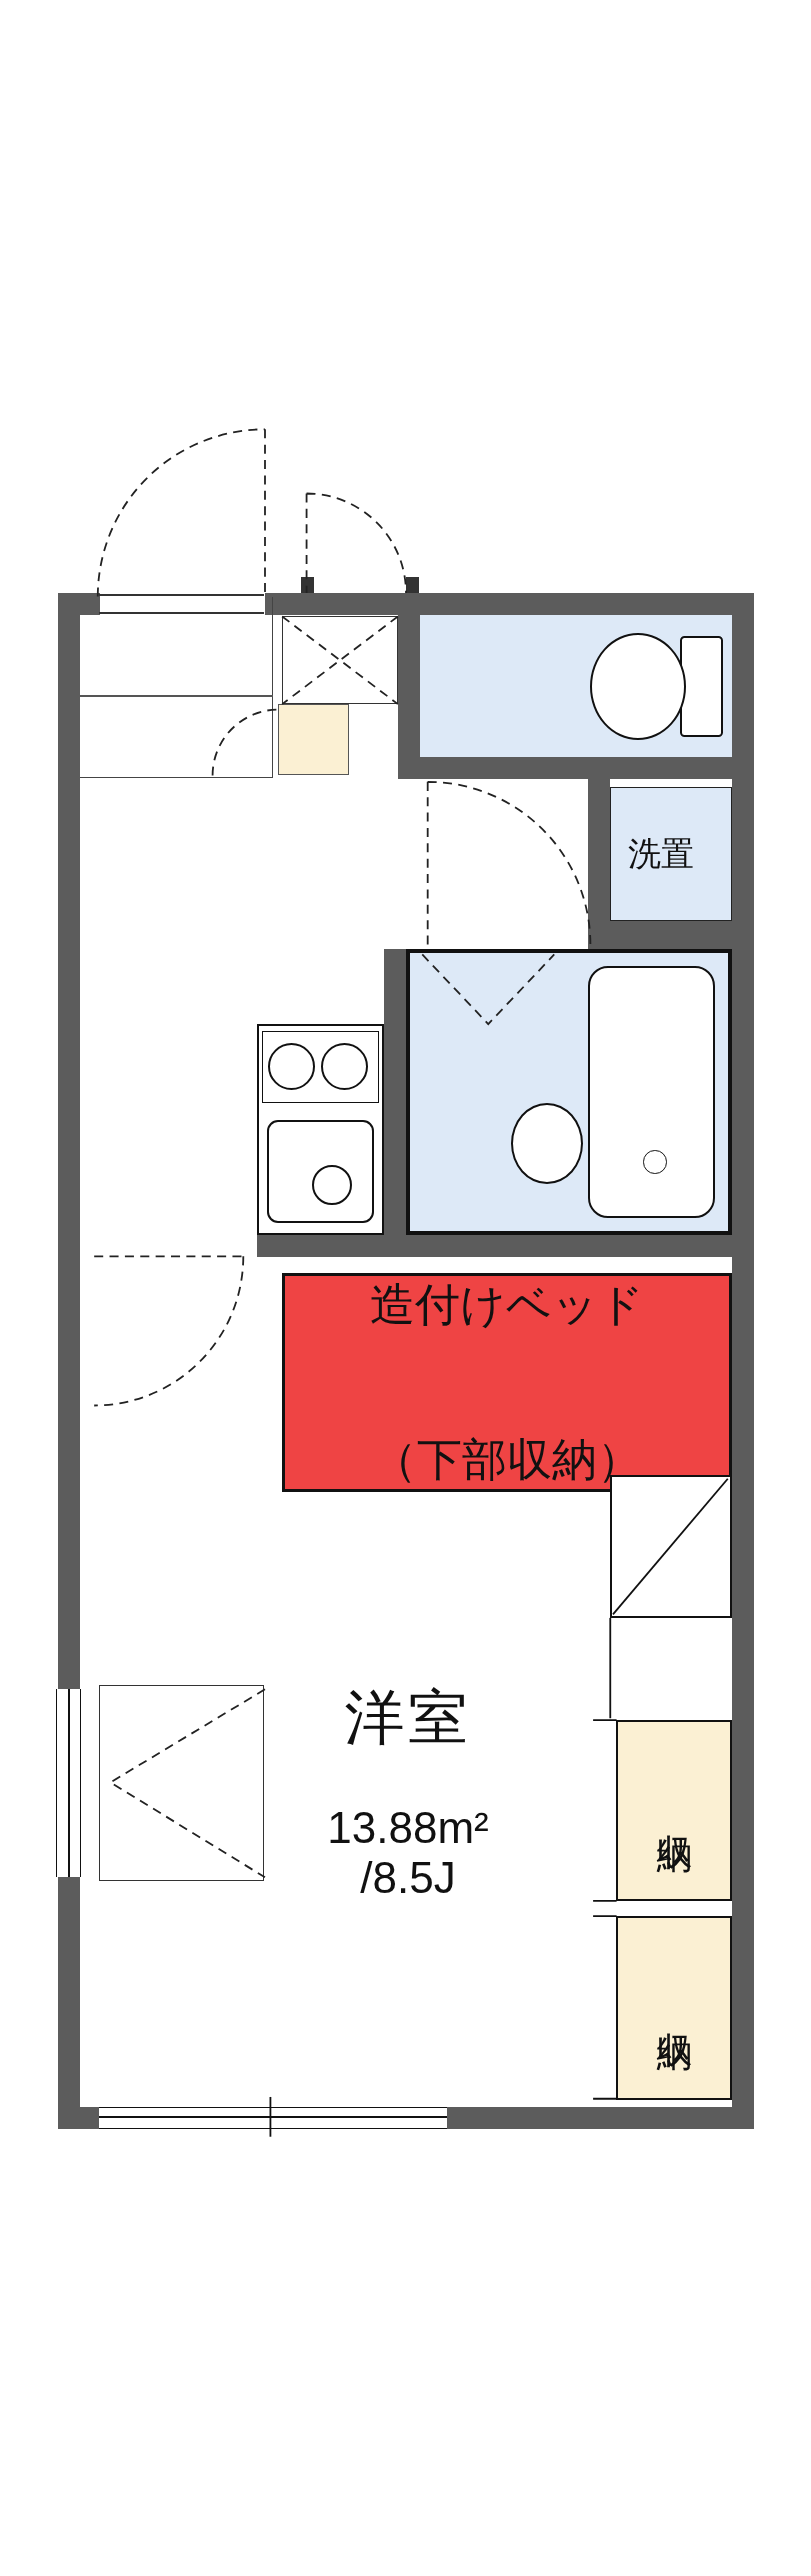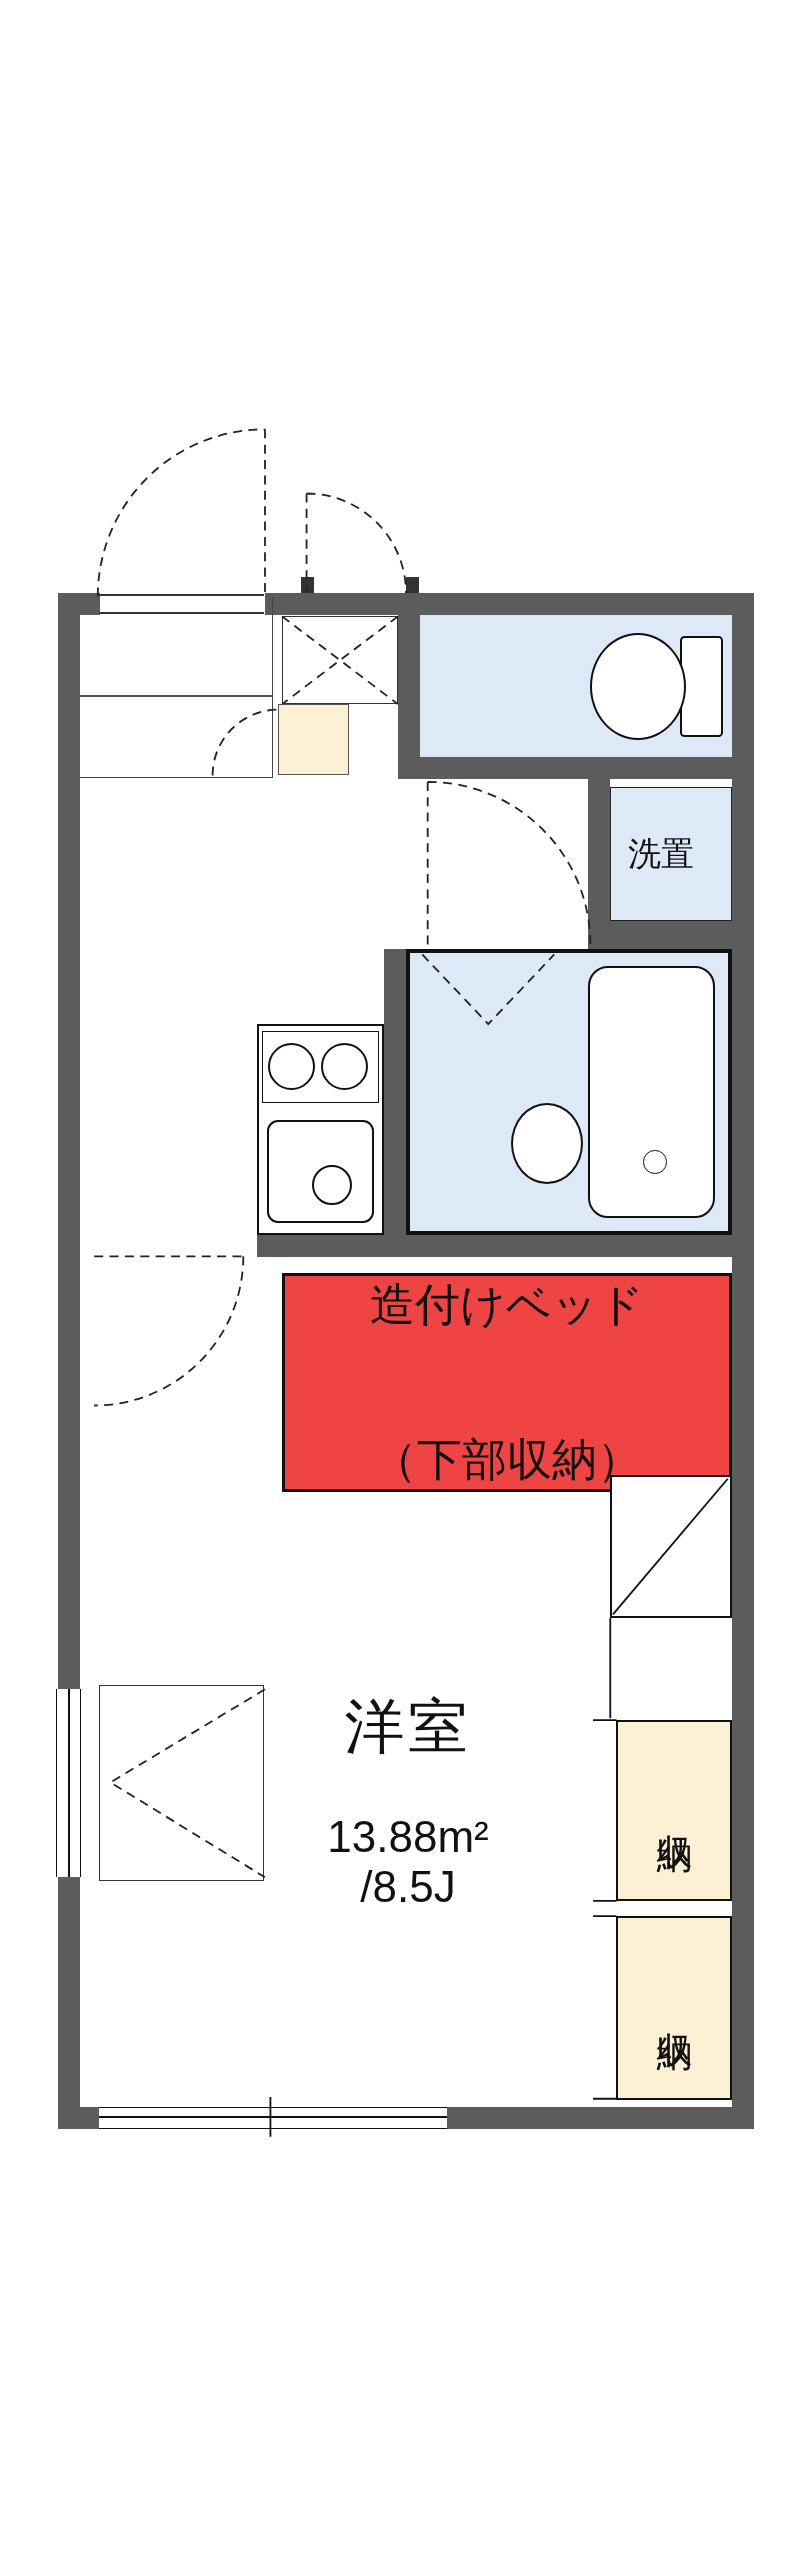--- a/index.html
+++ b/index.html
@@ -82,21 +82,21 @@
 
   <div class="abs" style="left:99px;top:1685px;width:165px;height:196px;border:1.8px solid #333;background:#fff;"></div>
 
   <div class="abs" style="left:56px;top:1689px;width:25px;height:188px;background:#fff;border-left:1.8px solid var(--line,#111);border-right:1.8px solid var(--line,#111);"></div>
   <div class="abs" style="left:68px;top:1689px;width:1.8px;height:188px;background:var(--line,#111);"></div>
 
   <div class="abs" style="left:99px;top:2107px;width:348px;height:22px;background:#fff;border-top:1.8px solid var(--line,#111);border-bottom:1.8px solid var(--line,#111);"></div>
   <div class="abs" style="left:99px;top:2116px;width:348px;height:1.8px;background:var(--line,#111);"></div>
 
   <div class="abs" style="left:137px;top:1678px;width:542px;text-align:center;">
-    <div style="font-size:60px;letter-spacing:3.6px;margin-bottom:3.6px;margin-top:9px;">洋室</div>
+    <div style="font-size:60px;letter-spacing:3.6px;margin-bottom:3.6px;">洋室</div>
     <div style="font-size:44px;margin-top:44px;">13.88m²</div>
     <div style="font-size:44px;text-align:center;">/8.5J</div>
   </div>
 
   <svg class="overlay" width="812" height="2576" viewBox="0 0 898 2850">
     <path class="dash" d="M108,660 A185,185 0 0 1 293,475 M293,475 L293,660"></path>
     <path class="dash" d="M339,546 A110,110 0 0 1 449,656 M339,546 L339,656"></path>
     <path class="dash" d="M473,865 A180,180 0 0 1 653,1045 M473,865 L473,1045"></path>
     <path class="dash" d="M269,1390 A165,165 0 0 1 104,1555 M104,1390 L269,1390"></path>
     <path class="dash" d="M235,858 A73,73 0 0 1 308,785"></path>

